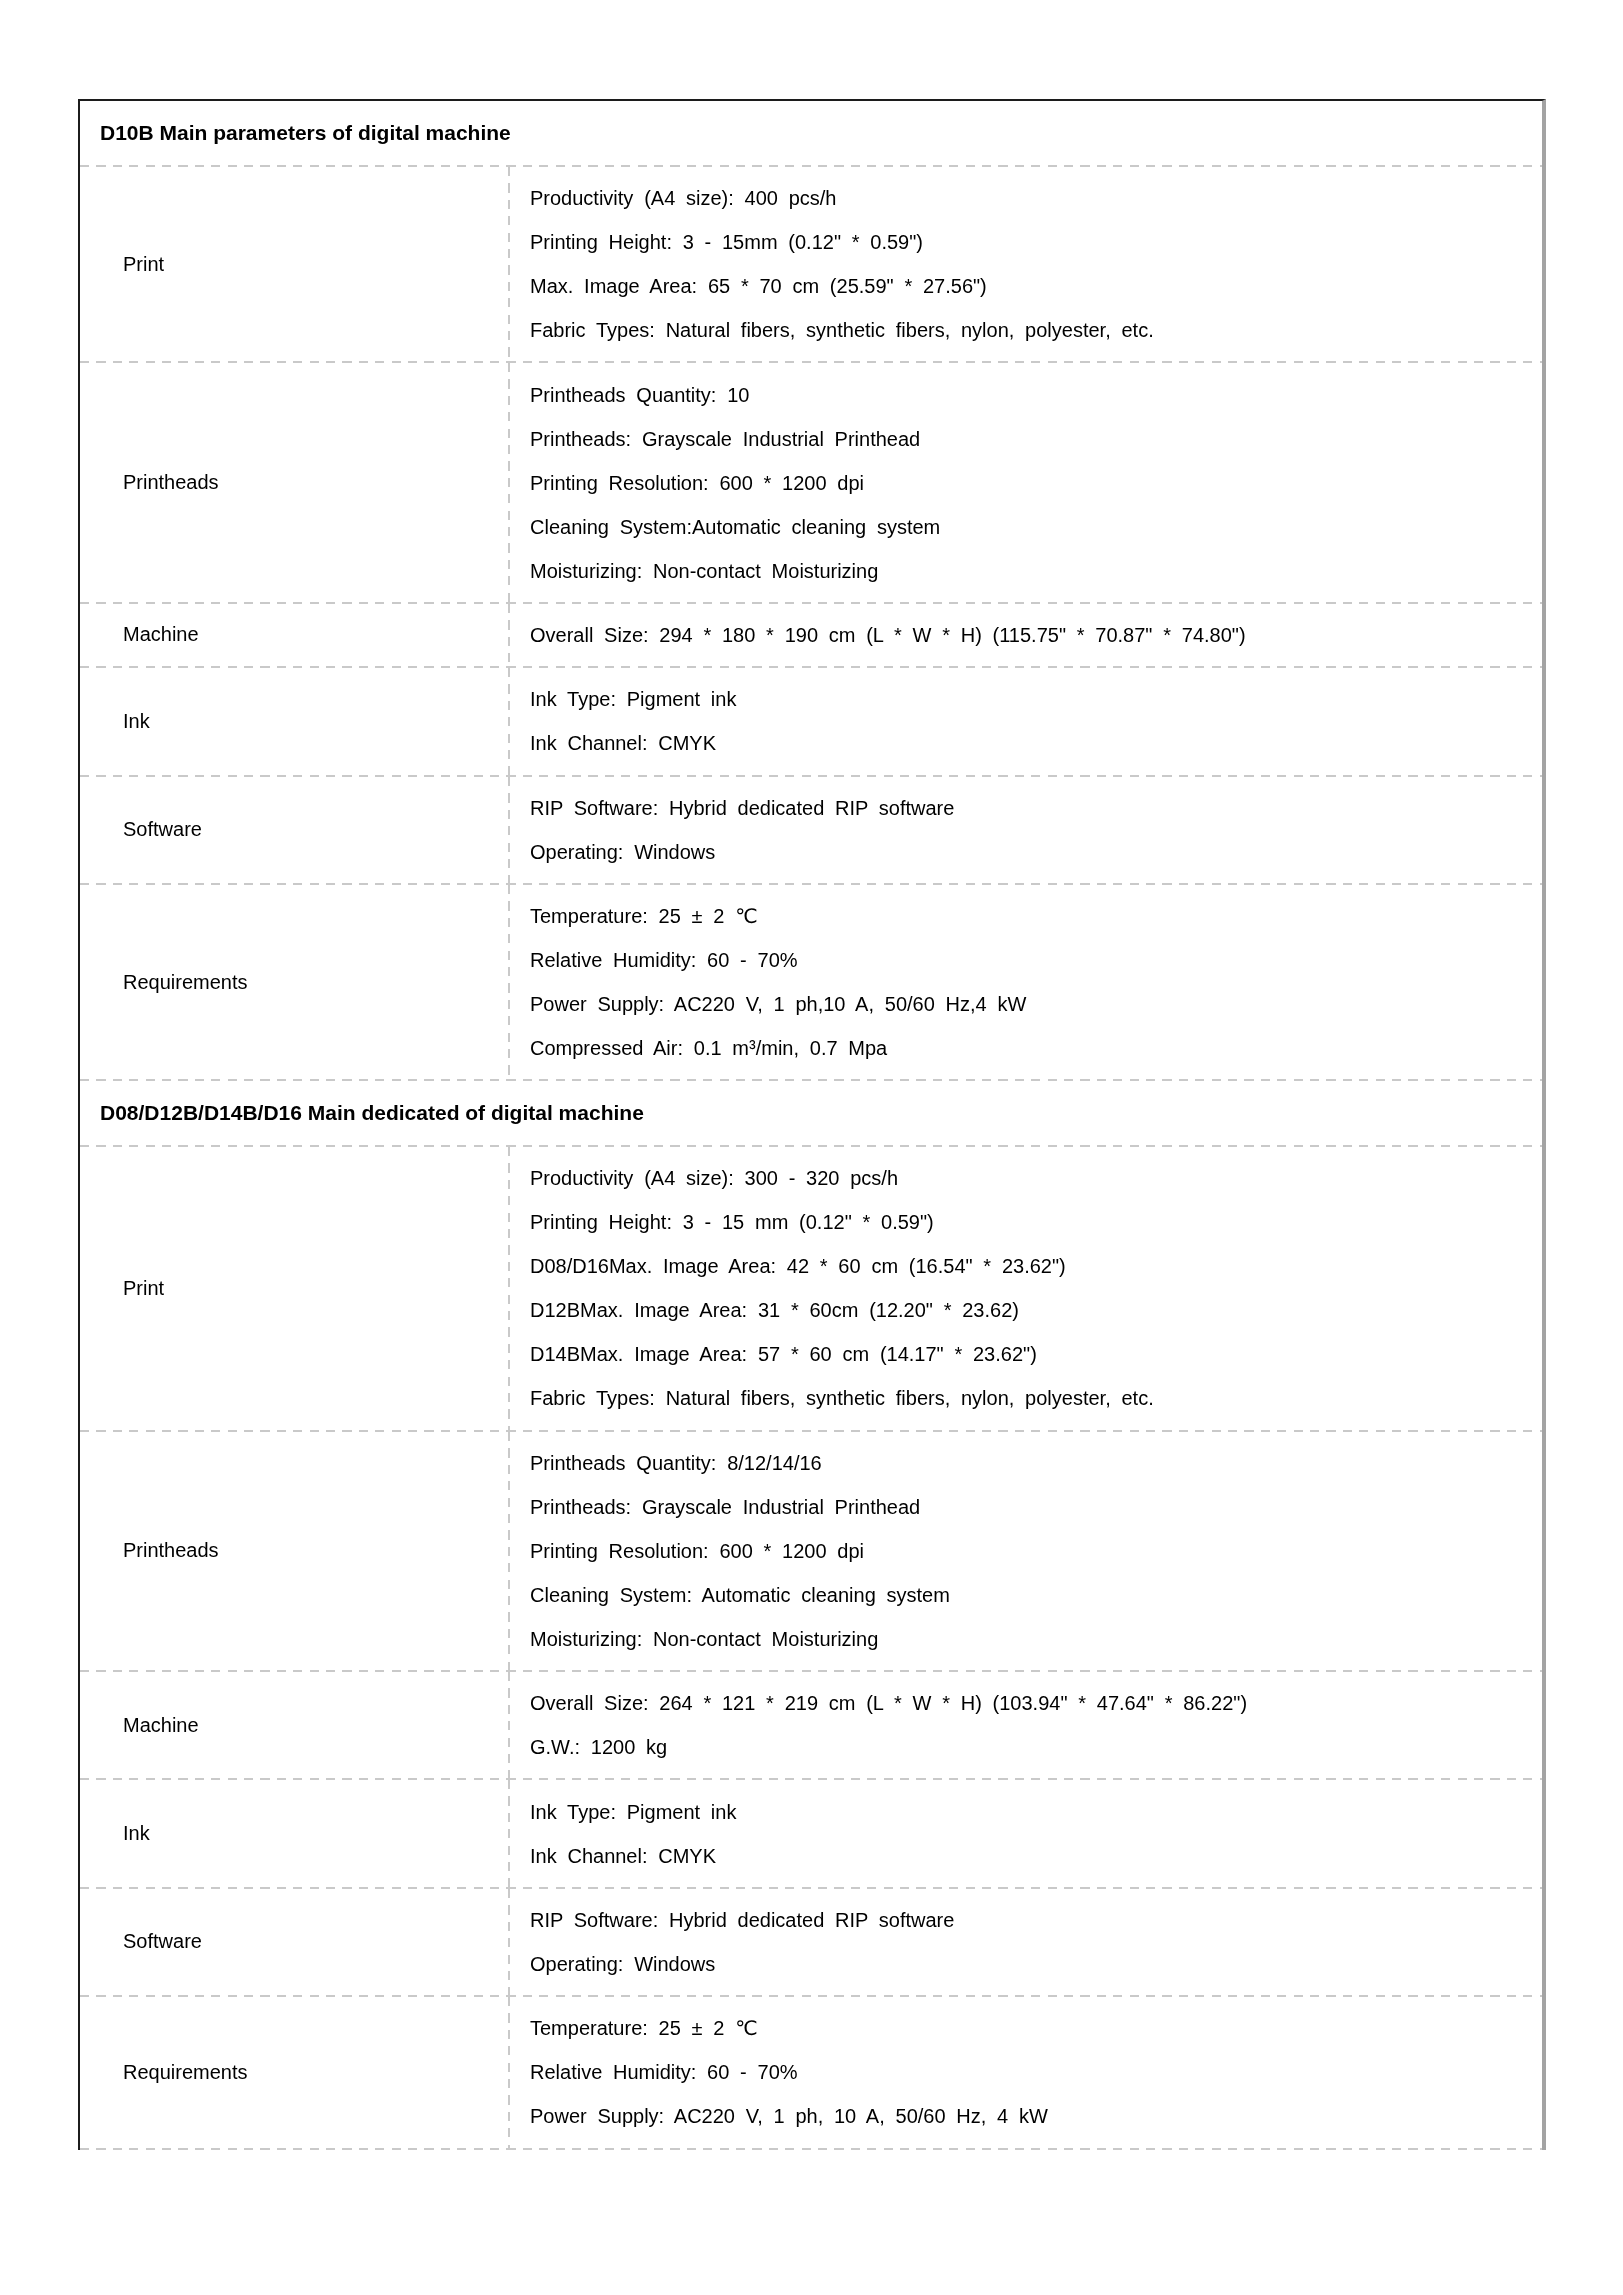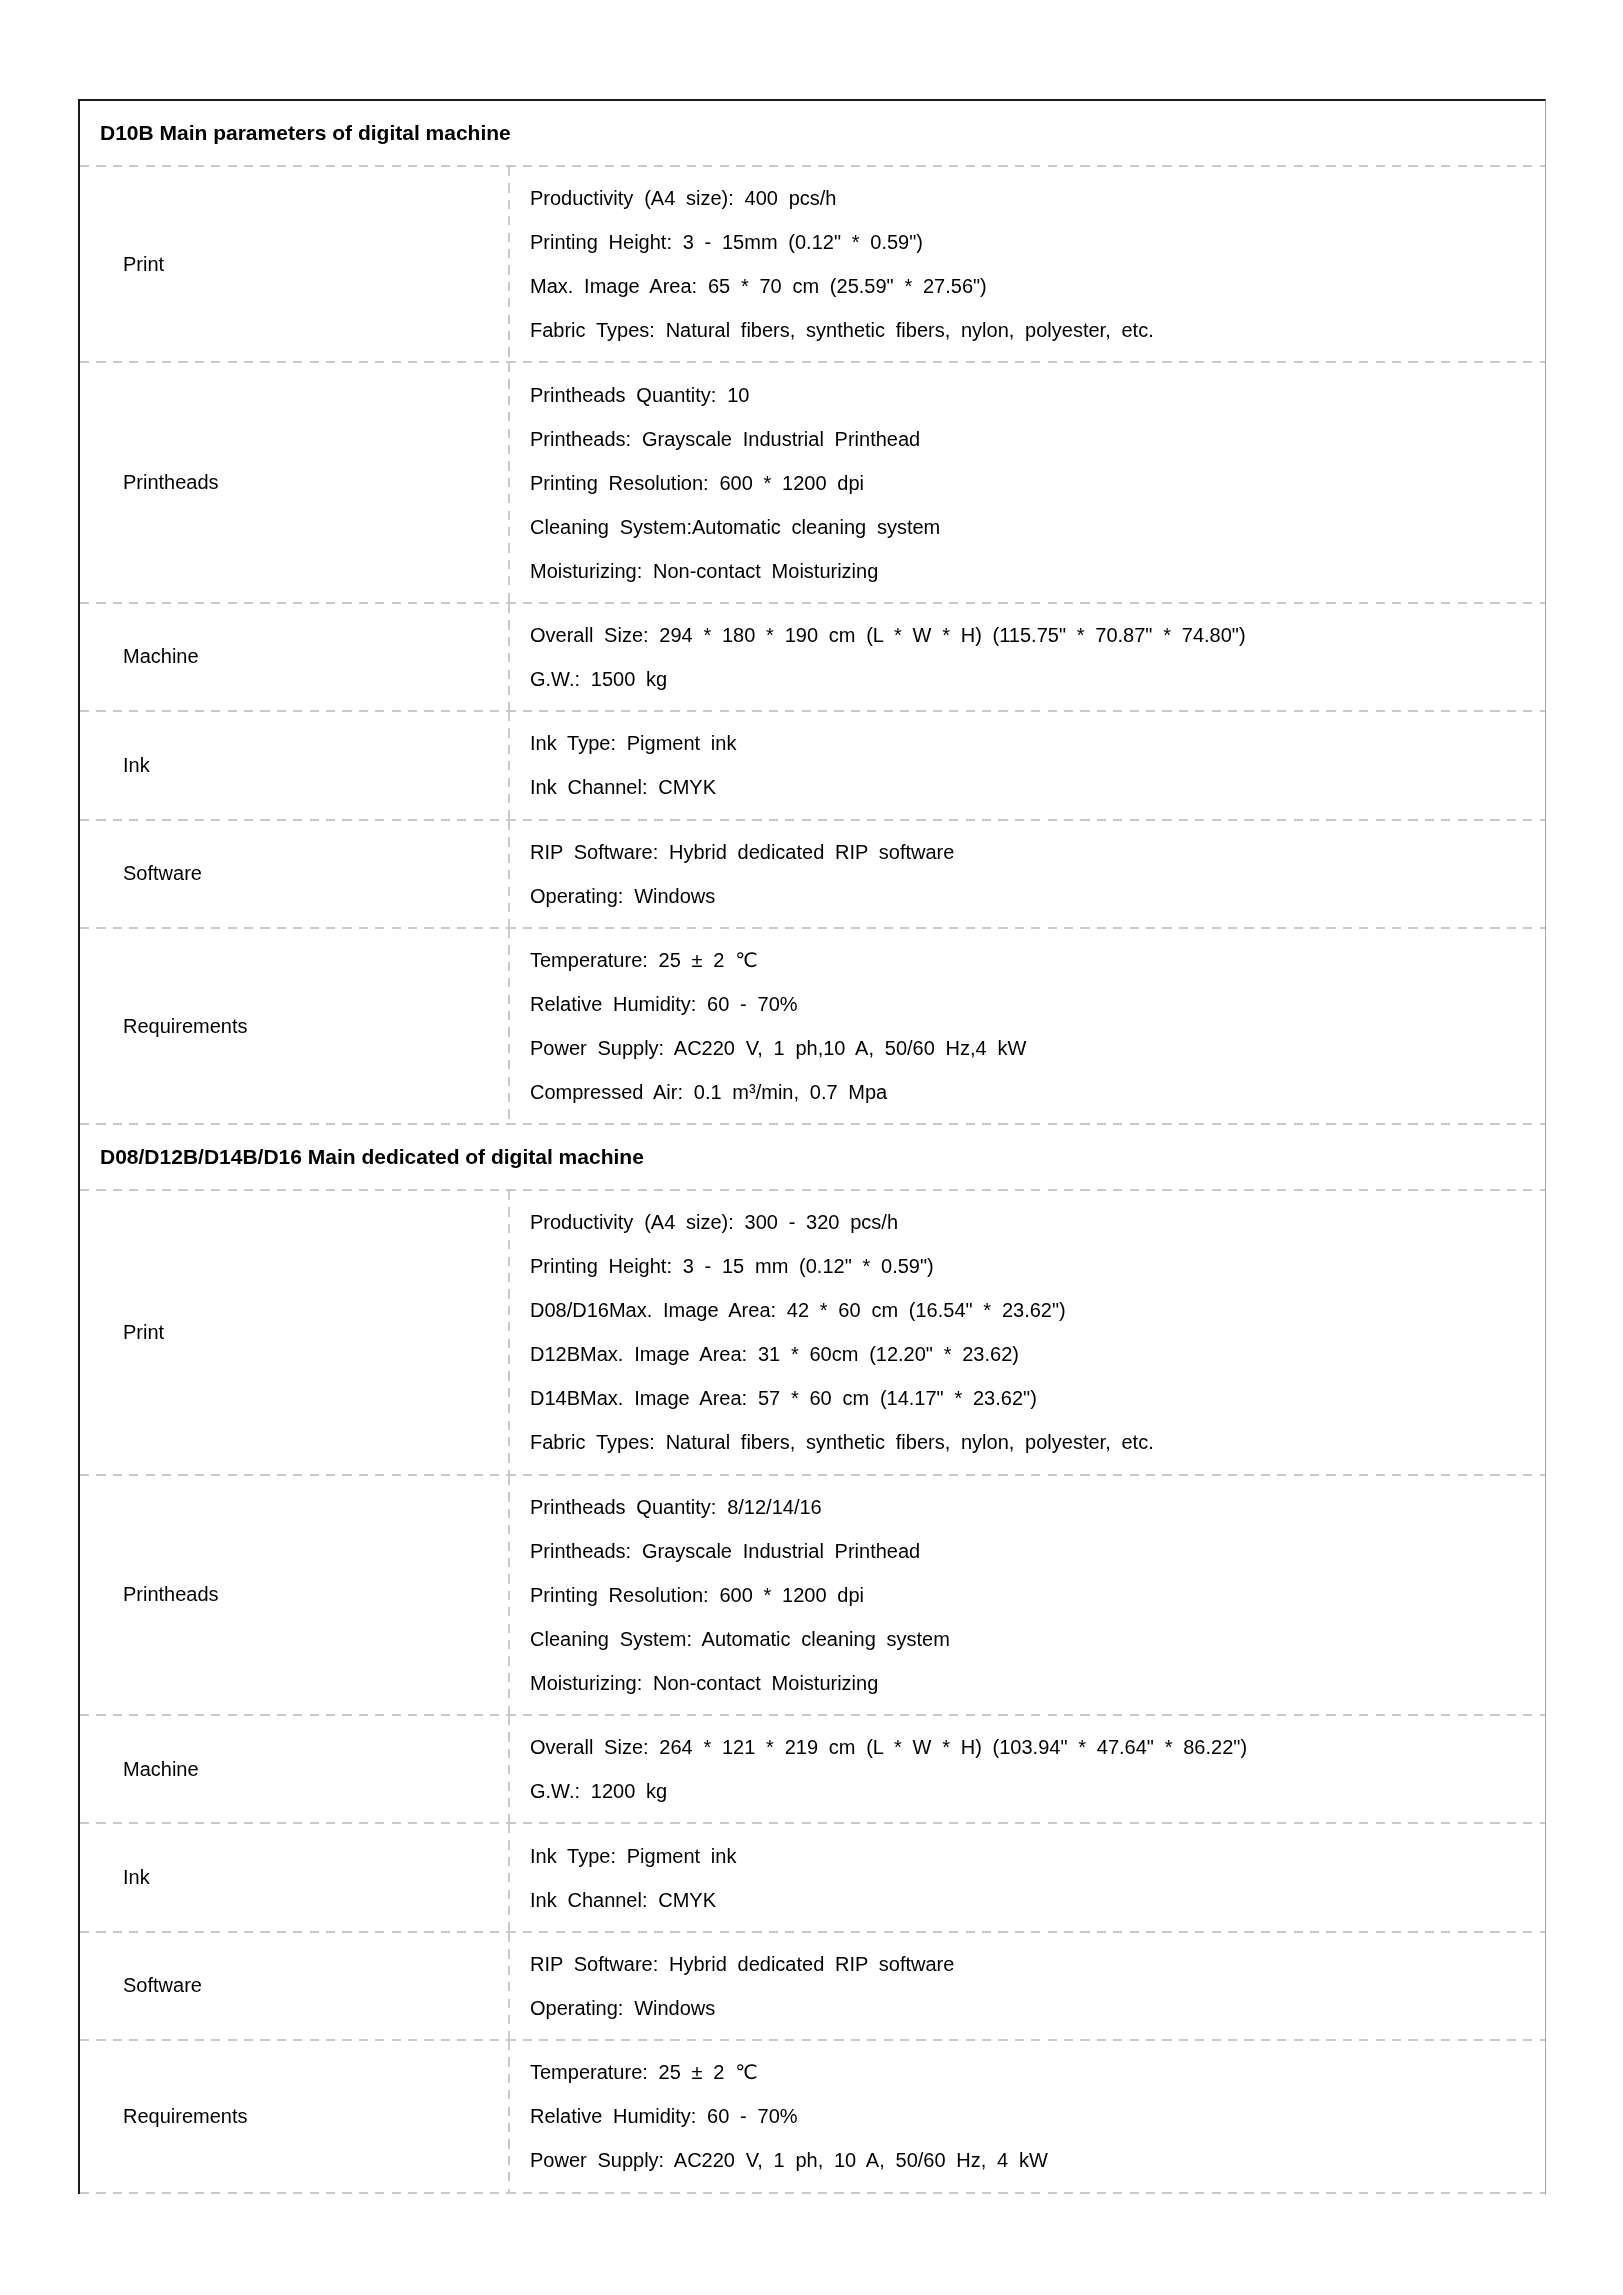--- a/index.html
+++ b/index.html
@@ -15,21 +15,21 @@
     color: #000000;
   }
   .spec-table {
     position: absolute;
     left: 78px;
     top: 99px;
     width: 1468px;
     box-sizing: border-box;
     border-top: 2px solid #1c1c1c;
     border-left: 2px solid #1c1c1c;
-    border-right: 1px solid #a3a3a3;
+    border-right: 4px solid #a3a3a3;
     background: #ffffff;
   }
   .hsep {
     height: 2px;
     width: 100%;
     background-image: repeating-linear-gradient(90deg, #c9c9c9 0px, #c9c9c9 9.2px, transparent 9.2px, transparent 16.4px);
   }
   .title-row {
     display: flex;
     align-items: center;
@@ -105,21 +105,20 @@
       <div class="line">Moisturizing: Non-contact Moisturizing</div>
     </div>
   </div>
   <div class="hsep"></div>
 
   <div class="row">
     <div class="cell-label">Machine</div>
     <div class="vsep"></div>
     <div class="cell-value">
       <div class="line">Overall Size: 294 * 180 * 190 cm (L * W * H) (115.75" * 70.87" * 74.80")</div>
-      <div class="line">G.W.: 1500 kg</div>
     </div>
   </div>
   <div class="hsep"></div>
 
   <div class="row">
     <div class="cell-label">Ink</div>
     <div class="vsep"></div>
     <div class="cell-value">
       <div class="line">Ink Type: Pigment ink</div>
       <div class="line">Ink Channel: CMYK</div>

